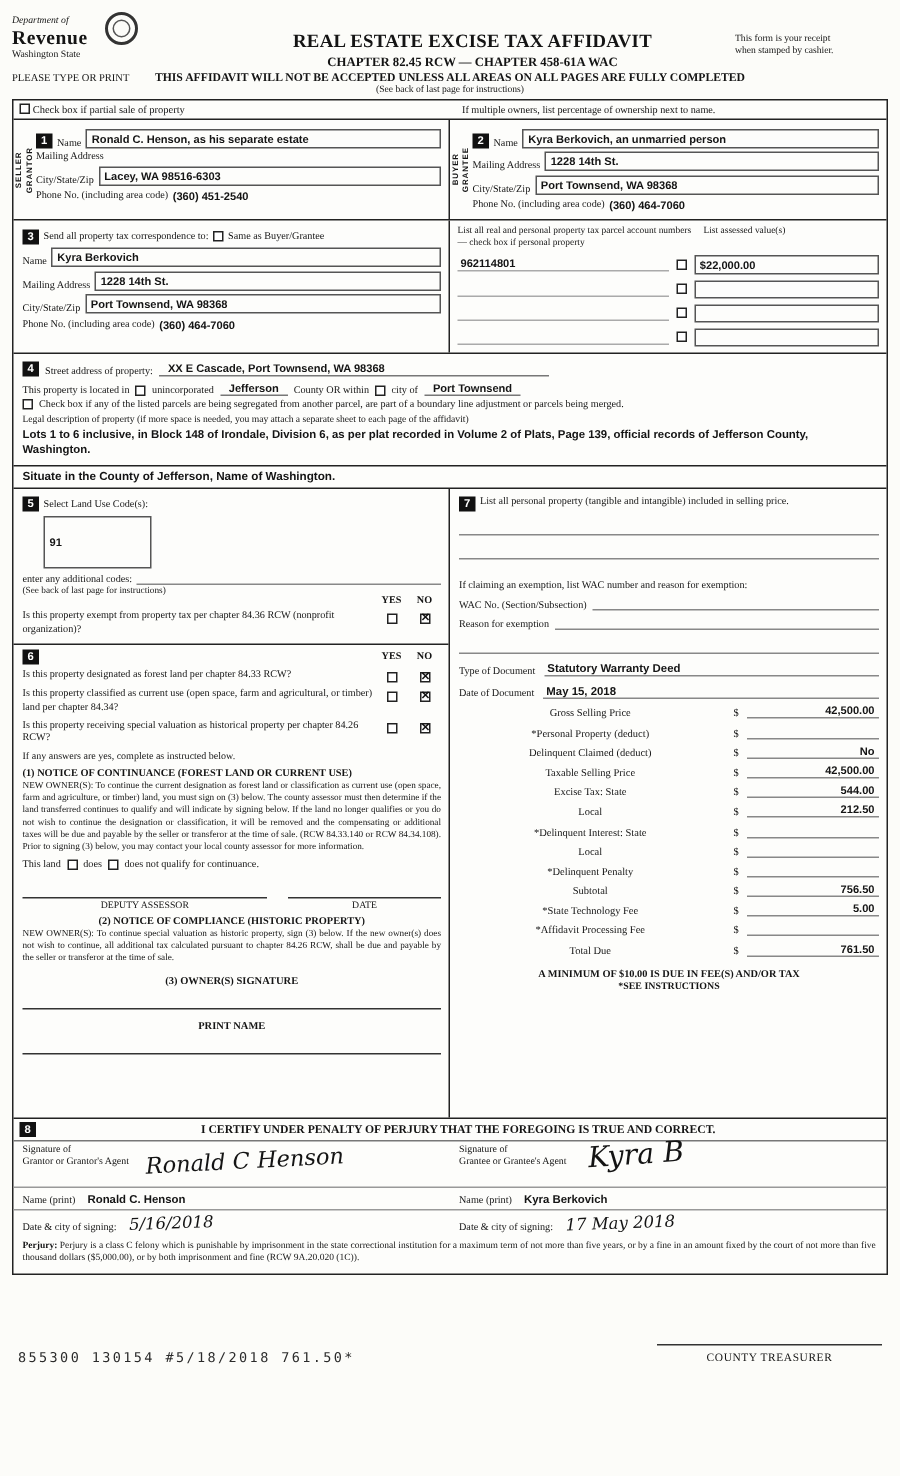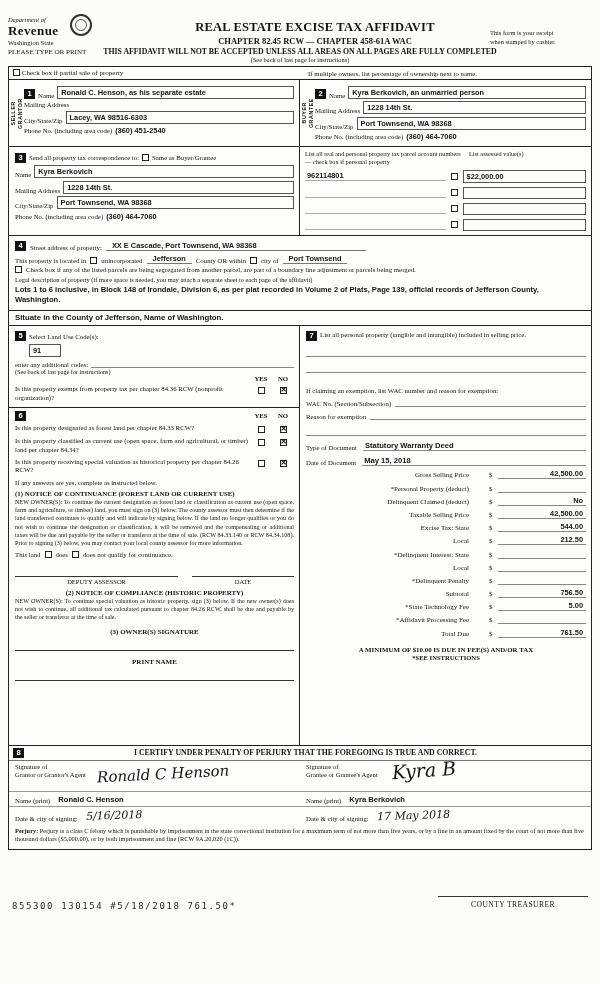--- a/index.html
+++ b/index.html
@@ -1,21 +1,21 @@
 <!DOCTYPE html>
 <html><head>
 <meta charset="utf-8">
 <style>
 *{box-sizing:border-box;margin:0;padding:0}
 html,body{background:#d9d9d9}
 .page{width:600px;height:984px;margin:0 auto;background:#fcfcf9;color:#141414;
   font-family:"Liberation Serif",serif;padding:6px 8px 0;position:relative;overflow:hidden}
 
 
-.hdr{display:flex;align-items:flex-end}
+.hdr{display:flex;align-items:flex-start}
 .logo{width:132px;flex:none;position:relative;padding-top:4px}
 .logo .l1{font-size:6.5px;font-style:italic}
 .logo .l2{font-size:13px;font-weight:bold;letter-spacing:.4px}
 .logo .l3{font-size:6.5px}
 .seal{position:absolute;left:62px;top:2px;width:22px;height:22px;border:2px solid #333;border-radius:50%}
 .seal::after{content:"";position:absolute;inset:3px;border:1px solid #555;border-radius:50%}
 .titleblock{flex:1;text-align:center;padding-top:14px}
 .title{font-size:12.5px;font-weight:bold;letter-spacing:.2px}
 .chapter{font-size:8.5px;font-weight:bold;margin-top:1px}
 .receipt{width:102px;flex:none;font-size:6.4px;line-height:1.3;padding-top:16px}
@@ -79,22 +79,22 @@
 .ulv.wide{flex:1;max-width:260px}
 .legal-lbl{font-size:6.4px;margin-top:3px}
 .legal{font-weight:bold;font-family:"Liberation Sans",sans-serif;font-size:7.6px;margin-top:2px;line-height:1.35}
 .situate{border-bottom:1px solid #222;padding:2px 6px 3px;font-weight:bold;
   font-family:"Liberation Sans",sans-serif;font-size:7.8px}
 
 
 .main{display:flex;border-bottom:1px solid #222;min-height:420px}
 .lcol{width:50%;border-right:1px solid #222;padding:3px 5px 5px 6px}
 .rcol{width:50%;padding:3px 5px 5px 6px;display:flex;flex-direction:column}
-.lu-codebox{width:32px;border:1px solid #555;font-weight:bold;font-family:"Liberation Sans",sans-serif;
-  font-size:7.4px;padding:1px 3px;margin:3px 0 0 14px;min-height:11px}
+.lu-codebox{width:72px;border:1px solid #555;font-weight:bold;font-family:"Liberation Sans",sans-serif;
+  font-size:7.4px;padding:12px 3px;margin:3px 0 0 14px;min-height:11px}
 .tiny{font-size:6.2px}
 .yn-hdr{display:flex;justify-content:flex-end;font-weight:bold;font-size:6.8px}
 .yn-hdr span{width:22px;text-align:center}
 .qrow{display:flex;align-items:flex-start;margin-top:3px}
 .qtext{flex:1;font-size:6.8px;line-height:1.3}
 .qcb{width:22px;text-align:center;flex:none;padding-top:2px}
 .sep{border-top:1px solid #222;margin:5px -5px 2px -6px}
 .ifyes{font-size:6.7px;margin-top:4px}
 .ntitle{font-weight:bold;font-size:6.9px;margin-top:4px}
 .nbody{font-size:6.15px;line-height:1.32;text-align:justify;margin-top:1px}
@@ -108,21 +108,21 @@
 .lcol .sigline.full{margin-top:6px}
 
 
 .blank{border-bottom:1px solid #888;height:12px;margin-top:4px}
 .wac-row{display:flex;align-items:flex-end;gap:4px;margin-top:5px}
 .flexline{flex:1;border-bottom:1px solid #888;height:8px}
 .doc-row{display:flex;align-items:flex-end;gap:6px;margin-top:5px}
 .docval{flex:1;border-bottom:1px solid #888;font-weight:bold;font-family:"Liberation Sans",sans-serif;
   font-size:7.6px;padding:0 2px}
 .mrow{display:flex;align-items:flex-end;margin-top:3.2px}
-.mlab{flex:1;text-align:right;font-size:7px;padding-right:20px}
+.mlab{flex:1;text-align:center;font-size:7px;padding-right:8px}
 .mcur{flex:none;width:9px;font-size:7px}
 .mval{flex:none;width:88px;border-bottom:1px solid #888;text-align:right;font-weight:bold;
   font-family:"Liberation Sans",sans-serif;font-size:7.4px;min-height:10px;padding-right:3px}
 .minnote{text-align:center;font-weight:bold;font-size:6.9px;margin-top:8px}
 .seeinstr{text-align:center;font-weight:bold;font-size:6.6px;margin-top:1px}
 
 
 .s8hdr{display:flex;align-items:center;padding:2px 4px;border-bottom:1px solid #777}
 .s8title{flex:1;text-align:center;font-weight:bold;font-size:7.8px}
 .s8grid{display:flex}

